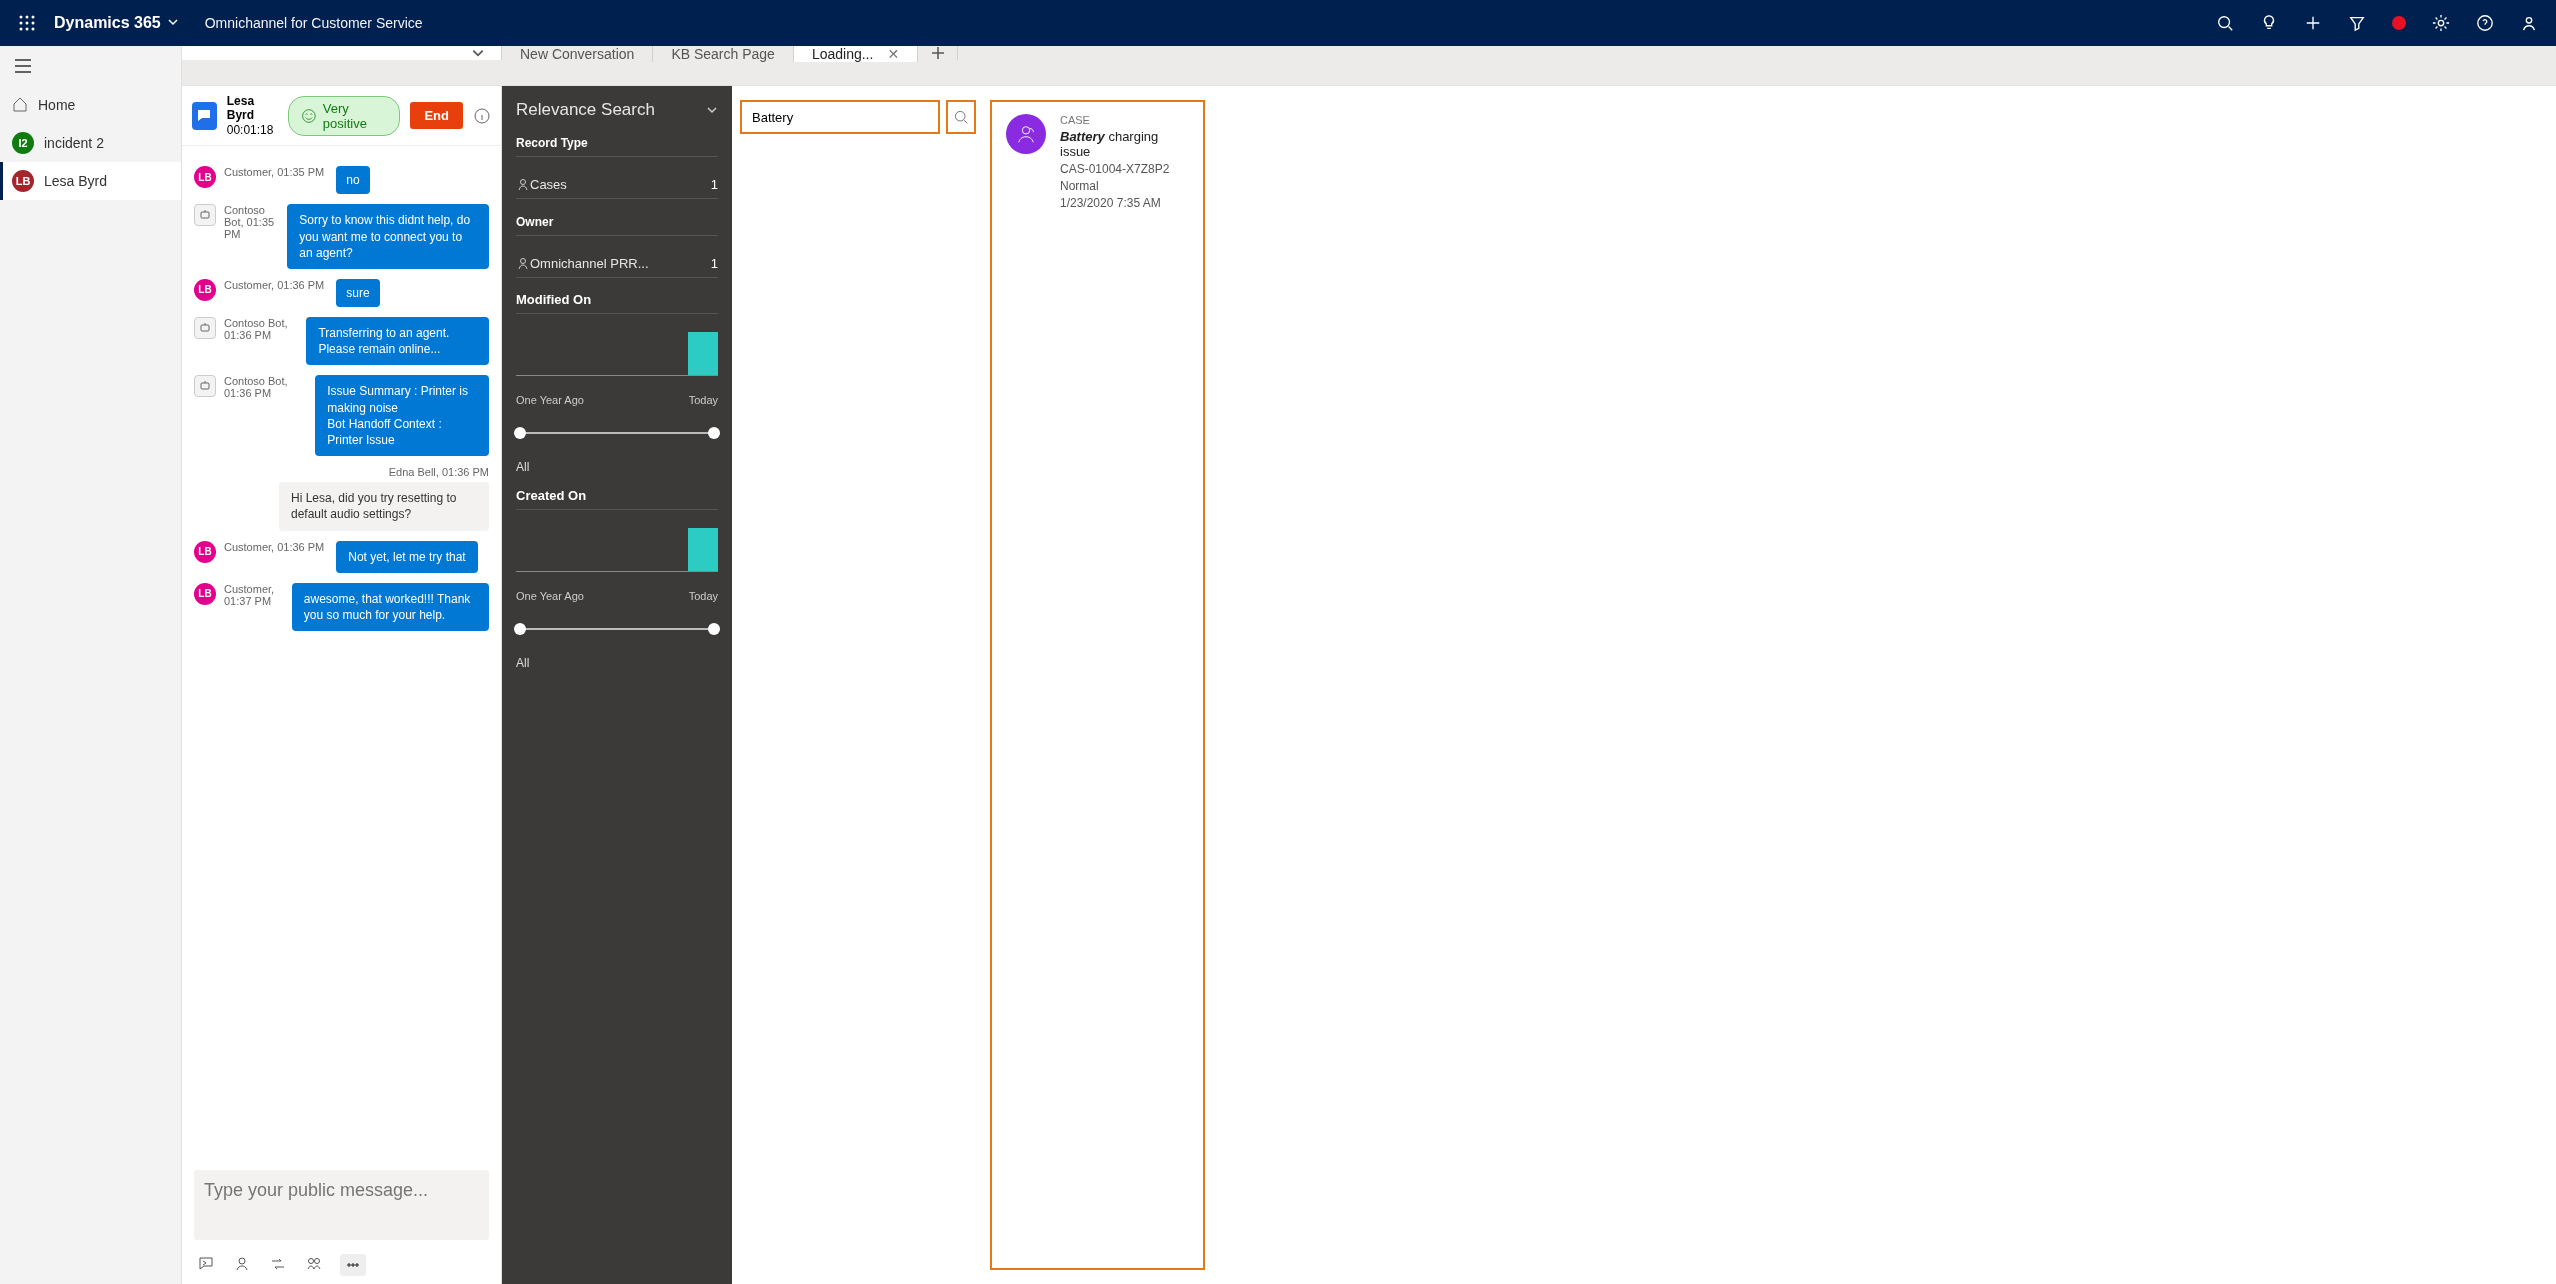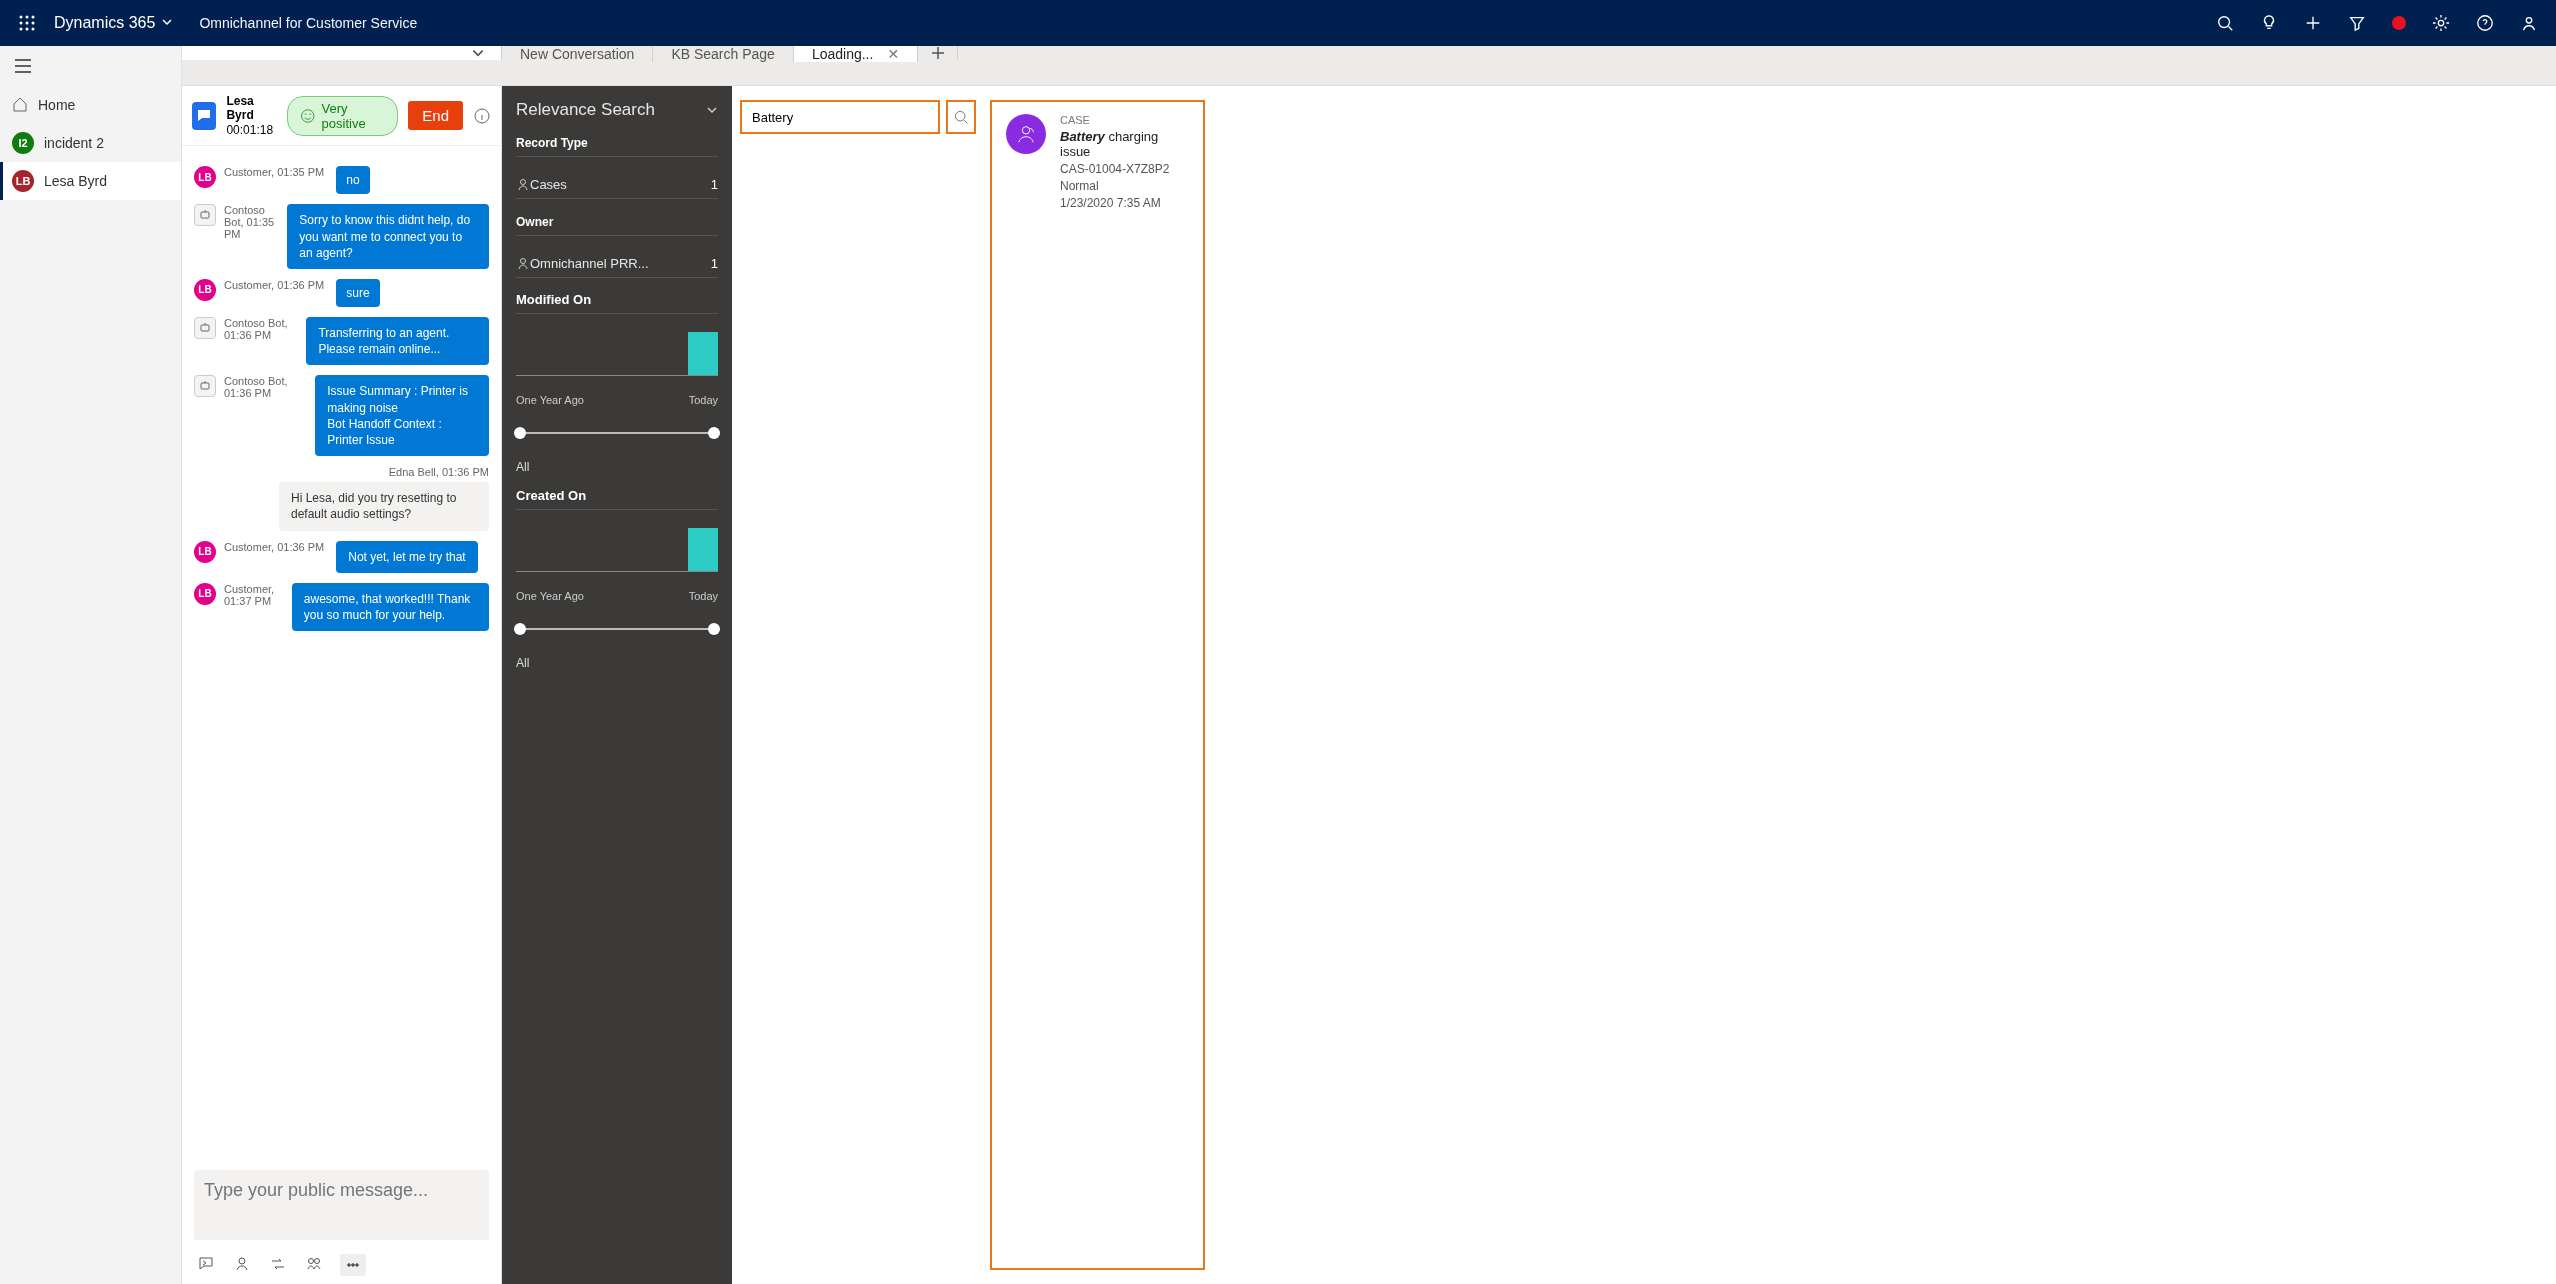--- a/index.html
+++ b/index.html
@@ -1,21 +1,21 @@
 <!DOCTYPE html>
 <html><head>
 <meta charset="utf-8">
 <style>
 *{box-sizing:border-box;margin:0;padding:0;font-family:"Segoe UI",Arial,sans-serif}
 body{width:2556px;height:1284px;overflow:hidden;background:#fff;transform-origin:top left}
 
 .topbar{height:46px;background:#002050;color:#fff;display:flex;align-items:center;padding:0 12px;font-size:14px}
 .waffle{width:30px;height:30px;display:flex;align-items:center;justify-content:center;cursor:pointer}
 .waffle svg{width:16px;height:16px;fill:#fff}
-.brand{font-size:16px;font-weight:400;margin-left:12px;display:flex;align-items:center}
+.brand{font-size:16px;font-weight:700;margin-left:12px;display:flex;align-items:center}
 .brand .chev{margin-left:6px}
 .appname{margin-left:26px;font-size:14px;opacity:.95}
 .top-spacer{flex:1}
 .top-actions{display:flex;align-items:center;gap:26px;padding-right:6px}
 .top-actions .ticon{width:18px;height:18px;cursor:pointer;display:flex;align-items:center;justify-content:center}
 .top-actions svg{width:18px;height:18px;stroke:#fff;fill:none;stroke-width:1.5}
 .red-dot{width:14px;height:14px;border-radius:50%;background:#e81123}
 
 .shell{display:flex;height:calc(1284px - 46px)}
 
@@ -41,21 +41,21 @@
 .content{flex:1;display:flex;min-height:0}
 
 .chat{width:320px;border-right:1px solid #e1e1e1;display:flex;flex-direction:column;background:#fff}
 .chat-head{display:flex;align-items:center;padding:8px 10px;gap:10px;border-bottom:1px solid #eee}
 .chat-head .sq{width:28px;height:28px;background:#1f6feb;border-radius:4px;display:flex;align-items:center;justify-content:center}
 .chat-head .sq svg{width:16px;height:16px;fill:#fff}
 .chat-head .who{font-size:12px;line-height:1.2}
 .chat-head .who .nm{font-weight:600}
 .sent-pill{margin-left:auto;background:#d8f5d8;border:1px solid #7bc97b;border-radius:16px;padding:4px 12px;display:flex;align-items:center;gap:6px;font-size:13px;color:#107c10}
 .sent-pill svg{width:18px;height:18px;stroke:#107c10;fill:none}
-.end-btn{background:#e8400c;color:#fff;border:none;border-radius:3px;padding:6px 14px;font-size:15px;font-weight:400;cursor:pointer}
+.end-btn{background:#e8400c;color:#fff;border:none;border-radius:3px;padding:6px 14px;font-size:13px;font-weight:700;cursor:pointer}
 .info-ic{width:18px;height:18px}
 .info-ic svg{width:18px;height:18px;stroke:#666;fill:none}
 .chat-body{flex:1;overflow:auto;padding:20px 12px 6px 12px;display:flex;flex-direction:column;gap:10px;font-size:12px}
 .msg{display:flex;gap:8px}
 .msg .av{width:22px;height:22px;border-radius:50%;display:flex;align-items:center;justify-content:center;font-size:10px;font-weight:600;color:#fff;flex-shrink:0}
 .av.pink{background:#e3008c}
 .av.bot{background:#f3f3f3;border:1px solid #ccc;border-radius:4px}
 .av.bot svg{width:14px;height:14px;stroke:#666;fill:none}
 .msg .col{display:flex;gap:12px}
 .msg .meta{font-size:11px;color:#666}

